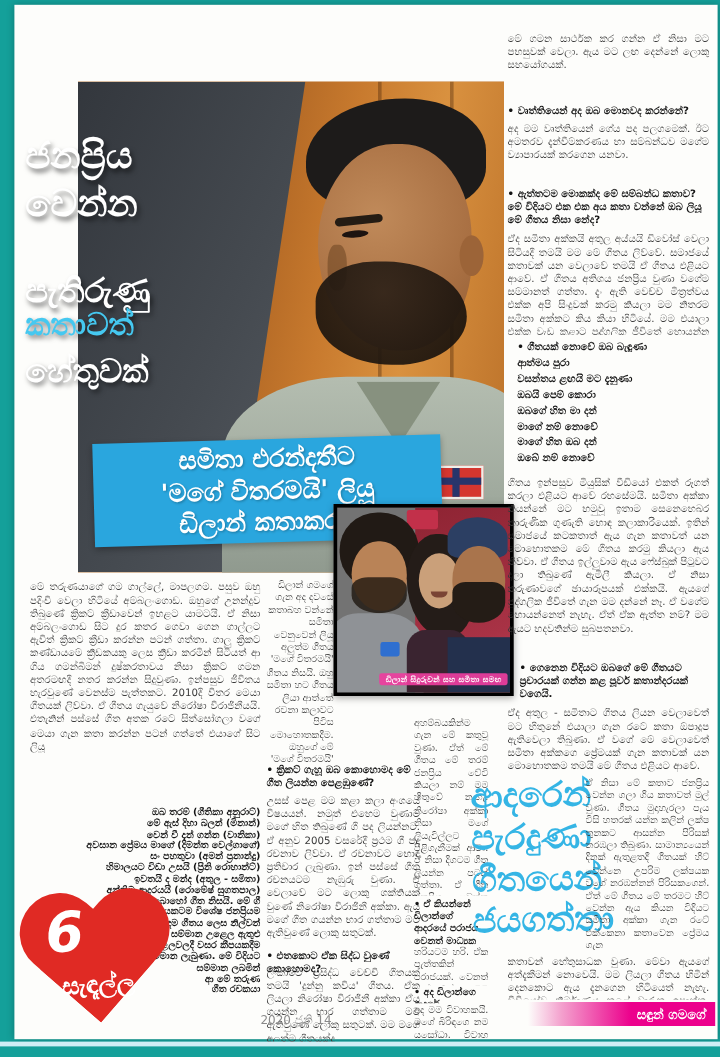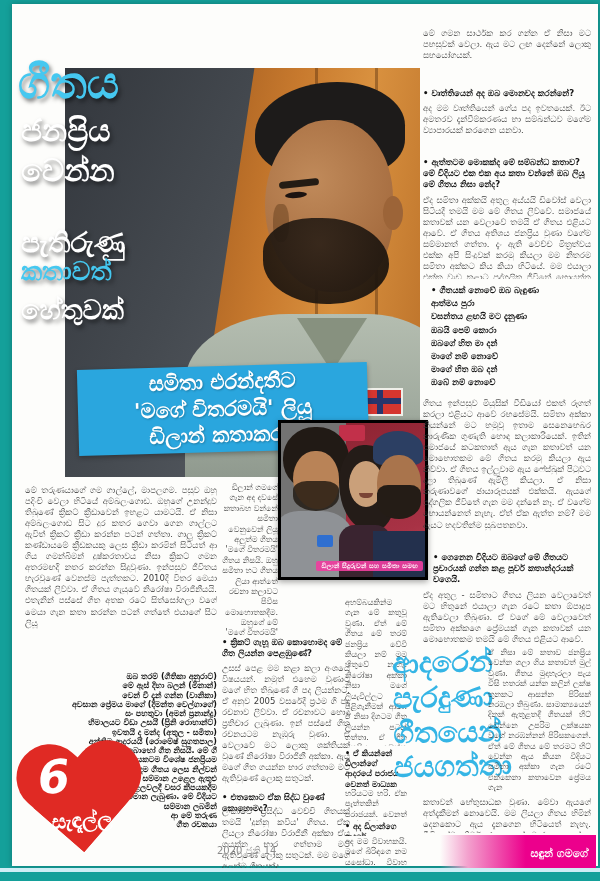--- a/index.html
+++ b/index.html
@@ -87,21 +87,21 @@
 
   
   .heart{position:absolute;left:2px;top:740px;width:134px;height:124px;transform:rotate(-4deg);}
   .heart::before,.heart::after{content:"";position:absolute;top:0;width:67px;height:108px;
     border-radius:67px 67px 0 0;background:#e02a24;z-index:0;}
   .heart::before{left:67px;transform:rotate(-45deg);transform-origin:0 100%;}
   .heart::after{left:0;transform:rotate(45deg);transform-origin:100% 100%;}
   .heart-num{position:absolute;left:26px;top:4px;z-index:1;color:#fff;font-size:46px;font-weight:bold;font-style:italic;}
   .heart-mag{position:absolute;left:8px;top:64px;width:118px;z-index:1;color:#fff;font-size:20px;font-weight:bold;text-align:center;}
   .date{position:absolute;left:205px;top:841px;font-size:10px;color:#8a8a8a;}
-  .byline{position:absolute;left:428px;top:831px;width:156px;height:36px;
+  .byline{position:absolute;left:428px;top:831px;width:156px;height:20px;
     background:linear-gradient(90deg,rgba(236,0,140,0) 0%,#f3a0cd 18%,#ec008c 55%);
     display:flex;align-items:center;justify-content:flex-end;}
   .byline span{color:#fff;font-size:11px;font-weight:bold;padding-right:8px;}
 </style>
 </head>
 <body>
 
 <div class="page">
 
   <div class="photo-main">
@@ -115,21 +115,20 @@
     <div class="pm-eye"></div>
     <div class="pm-nose"></div>
     <div class="pm-ear"></div>
     <div class="pm-beard"></div>
     <div class="pm-shirt"></div>
     <div class="pm-collar"></div>
     <div class="pm-button"></div>
     <div class="pm-patch"></div>
   </div>
 
-  <div class="hl hl-cyan" style="left:6px;top:52px;font-size:45px;">ගීතය</div>
   <div class="hl hl-white" style="left:9px;top:148px;font-size:31px;">වෙන්න</div>
   <div class="hl hl-white" style="left:9px;top:108px;font-size:31px;">ජනප්‍රිය</div>
   <div class="hl hl-white" style="left:9px;top:222px;font-size:28px;text-align:center;">පැතිරුණු</div>
   <div class="hl hl-cyan" style="left:9px;top:252px;font-size:26px;">කතාවත්</div>
   <div class="hl hl-white" style="left:9px;top:290px;font-size:27px;">හේතුවක්</div>
 
   <div class="subhead">
     <div>සමිතා එරන්දතීට</div>
     <div>'මගේ විතරමයි' ලියූ</div>
     <div>ඩිලාන් කතාකරයි</div>
@@ -185,21 +184,21 @@
   <div class="q" style="left:333px;top:818px;width:62px;max-height:14px;font-size:8px;">අද ඩිලාන්ගෙ ආදරේ කොහොමද?</div>
   <div class="p" style="left:333px;top:833px;width:62px;max-height:34px;font-size:8px;">අද මම විවාහකයි. මගේ බිරිඳගෙ නම යසෝධා. විවාහ වෙලා වසර පහක් වෙනවා. අපි ලස්සන ජීවිතයක් ගත කරන්නේ. මගේ මේ කරන කියන දේ ගැන ඇයට තියෙන්නේ ලොකු අවබෝධයක්.</div>
 
   <div class="pullquote pre">ආදරෙන්
 පැරදුණා
 ගීතයෙන්
 ජයගත්තා</div>
 
   <div class="p" style="left:411px;top:24px;width:168px;max-height:44px;">මේ ගමන සාර්ථක කර ගන්න ඒ නිසා මට පහසුවක් වෙලා. ඇය මට ලඟ දෙන්නේ ලොකු සහයෝගයක්.</div>
   <div class="q" style="left:411px;top:84px;width:168px;">වෘත්තියෙන් අද ඔබ මොනවද කරන්නේ?</div>
-  <div class="p" style="left:411px;top:99px;width:168px;max-height:46px;">අද මම වෘත්තියෙන් ගේය පද ඉවතයෙක්. ඊට අමතරව දැන්වීම්කරණය හා සම්බන්ධව මගේම ව්‍යාපාරයක් කරගෙන යනවා.</div>
+  <div class="p" style="left:411px;top:99px;width:168px;max-height:46px;">අද මම වෘත්තියෙන් ගේය පද පලගමෙක්. ඊට අමතරව දැන්වීම්කරණය හා සම්බන්ධව මගේම ව්‍යාපාරයක් කරගෙන යනවා.</div>
   <div class="q" style="left:411px;top:153px;width:168px;max-height:36px;">ඇත්තටම මොකක්ද මේ සම්බන්ධ කතාව? මේ විදියට එක එක අය කතා වන්නේ ඔබ ලියූ මේ ගීතය නිසා නේද?</div>
   <div class="p" style="left:411px;top:191px;width:168px;max-height:84px;">ඒද සමිතා අක්කයි අතුල අය්යයි ඩිවෝස් වෙලා සිටියදී තමයි මම මේ ගීතය ලිව්වේ. සමාජයේ කතාවක් යන වෙලාවේ තමයි ඒ ගීතය එළියට ආවේ. ඒ ගීතය අතිශය ජනප්‍රිය වුණා වගේම සම්මානත් ගත්තා. දැං ඇති වෙච්ච මිත්‍රත්වය එක්ක අපි සිංදුවක් කරමු කියලා මම නිතරම සමිතා අක්කට කිය කියා හිටියේ. මම එයාලා එක්ක වැඩ කළාට පුද්ගලික ජීවිතේ හොයන්න යන්නේ නැහැ. මේ ගීතය ලියලා දුන්නාම ළඟදීම අපි මේ ගීතය කරමු කියලා ඇය කිව්වා.</div>
   <div class="q pre" style="left:419px;top:280px;width:160px;line-height:1.55;">ගීතයක් නොවේ ඔබ බැඳුණා
 ආත්මය පුරා
 වසන්තය ළඟයි මට දැනුණා
 ඔබයි පෙම් කොරා
 ඔබගේ හිත මා දන්
 මාගේ නම් නොවේ
 මාගේ හිත ඔබ දන්
 ඔබේ නම් නොවේ</div>

